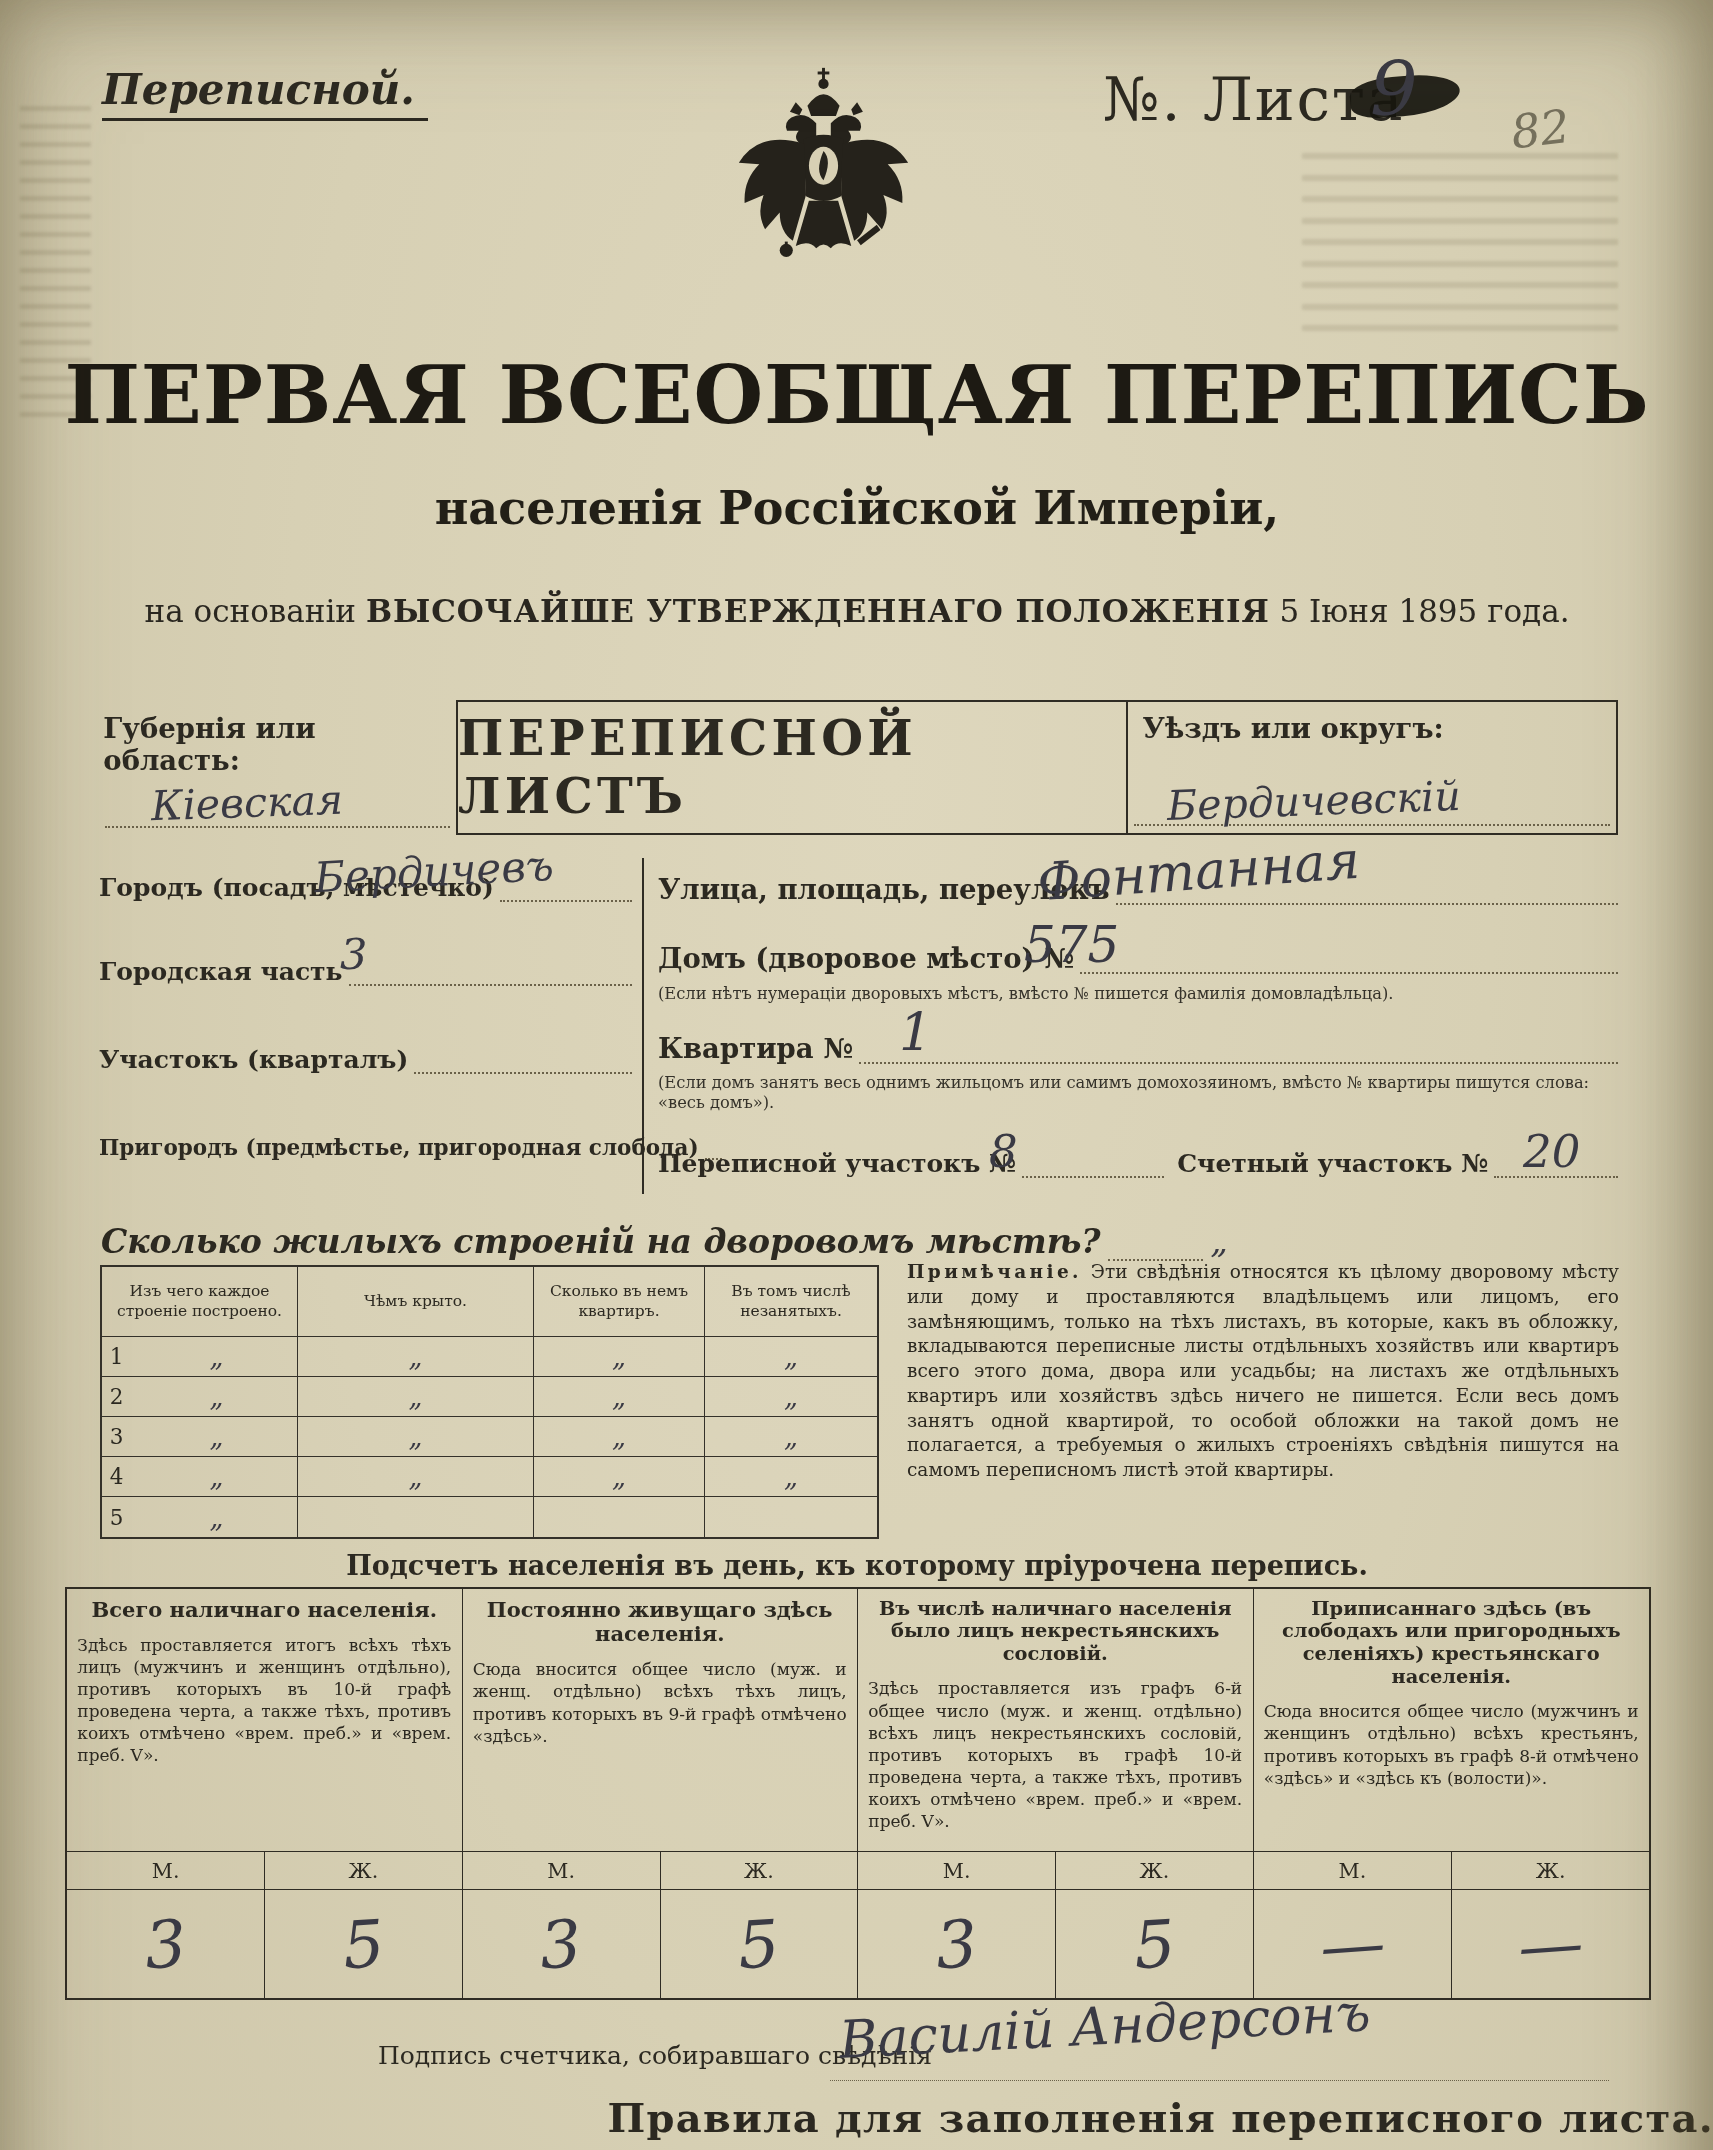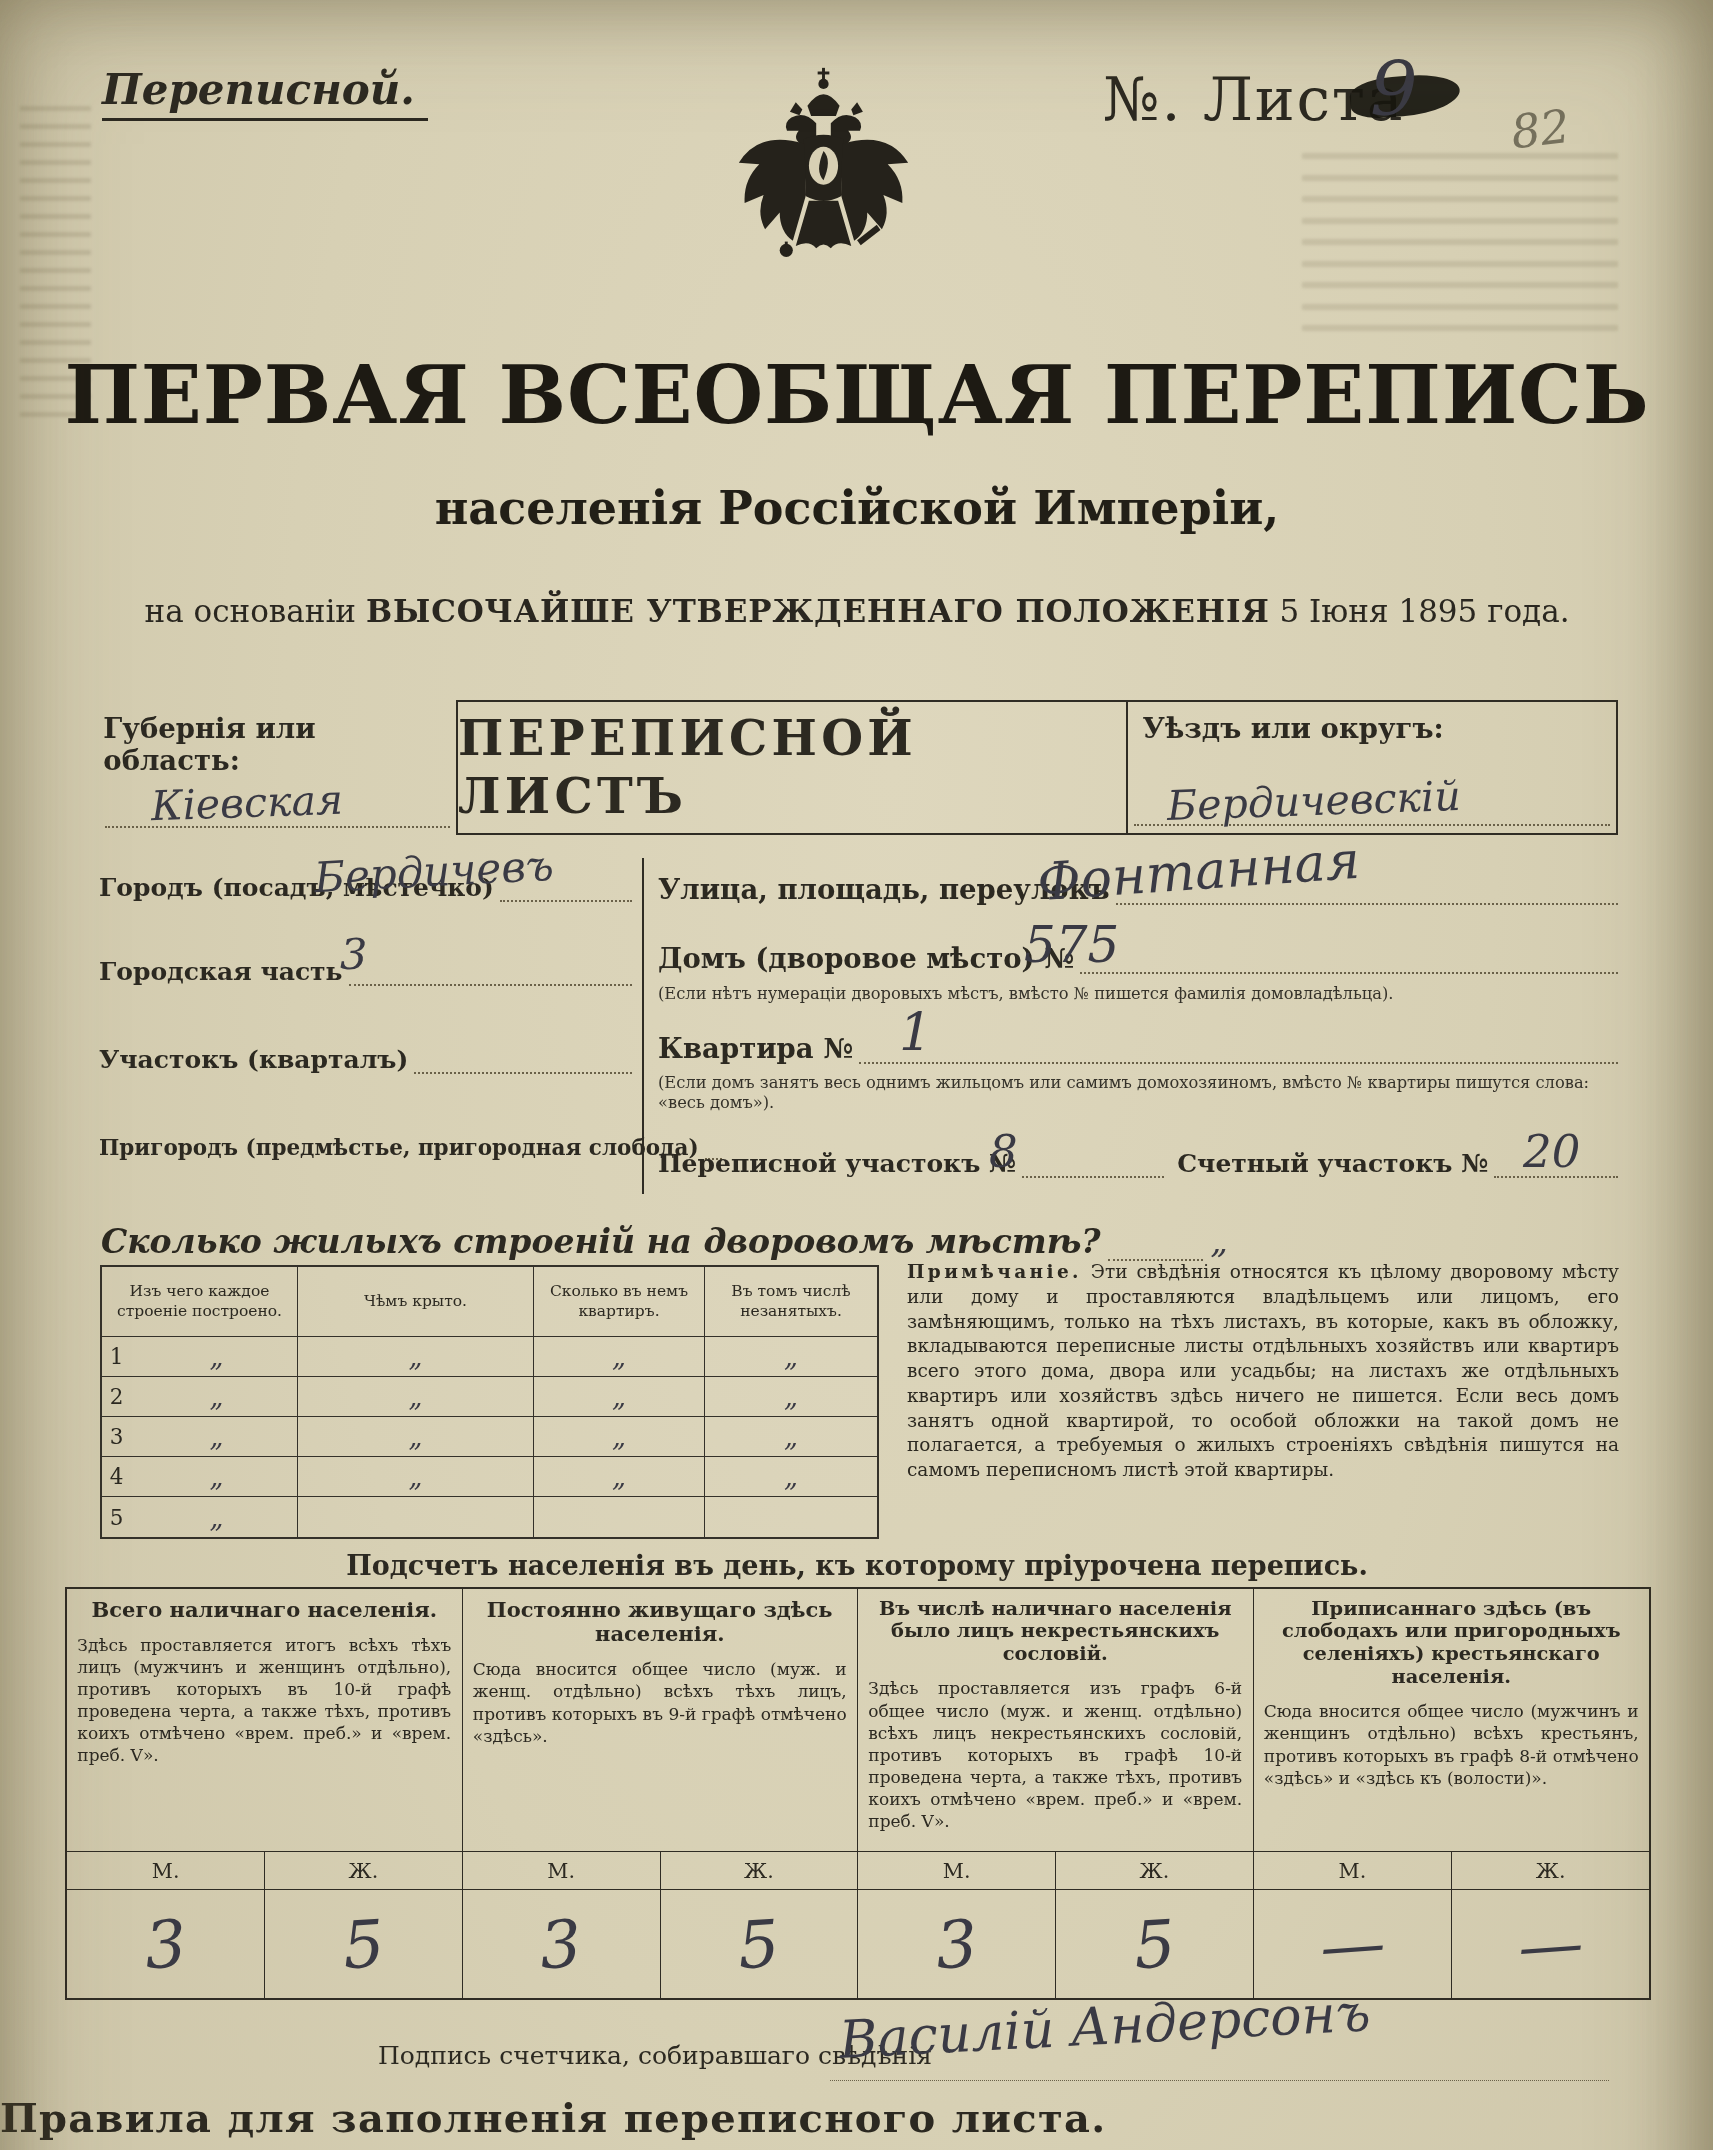--- a/index.html
+++ b/index.html
@@ -146,21 +146,21 @@
   .pop-vals .pv { display:flex; align-items:center; justify-content:center; font-size:65px; font-style:italic; color:#3a3a44; }
   .pop-vals .pv:last-child { border-left:1.7px solid #2f2c24; }
   .pop-vals .pv span { transform:rotate(-4deg); display:inline-block; }
 
   
   #sig-label { position:absolute; left:378px; top:2041px; font-size:25px; }
   #sig-hw { position:absolute; left:839px; top:1996px; font-size:52px; transform:rotate(-3deg); }
   #sig-line { position:absolute; left:830px; top:2080px; width:779px; border-bottom:1.7px dotted #6a6149; }
 
   
-  #rulestitle { position:absolute; top:2094px; left:0; width:100%; text-align:left; font-size:40px; font-weight:bold; letter-spacing:1.3px; }
+  #rulestitle { position:absolute; top:2094px; left:0; width:100%; text-align:right; font-size:40px; font-weight:bold; letter-spacing:1.3px; }
 </style>
 </head>
 <body>
 
 <div id="page">
 
   <div class="bleed" id="bleed-left"></div>
   <div class="bleed" id="bleed-right"></div>
 
   <div id="free">Переписной.</div>

